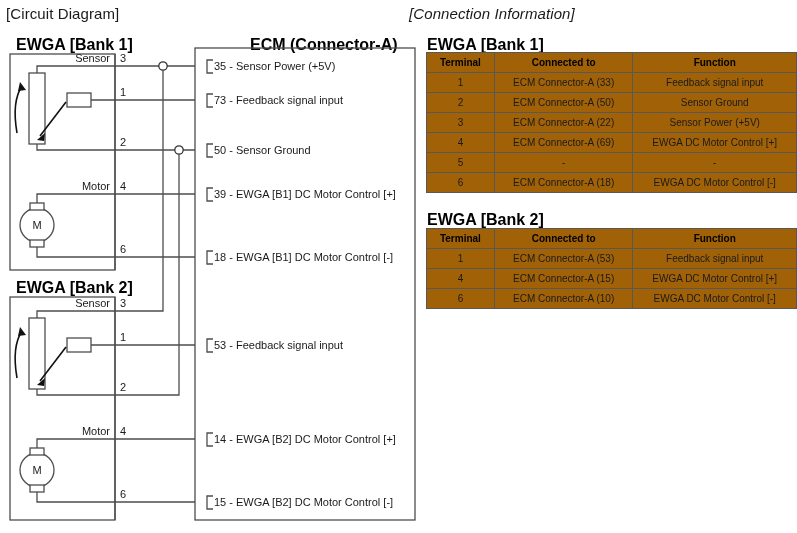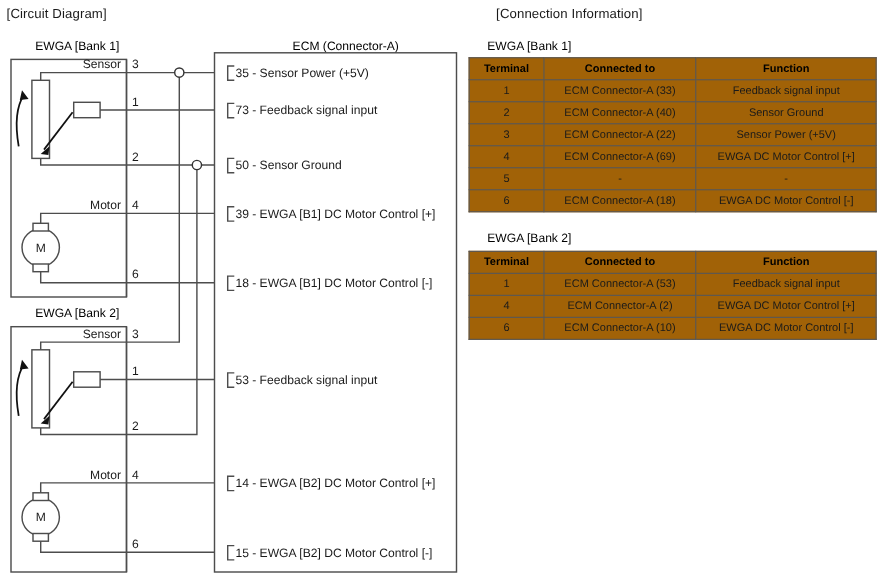--- a/index.html
+++ b/index.html
@@ -18,36 +18,35 @@
   }
   .page {
     position: relative;
     width: 797px;
     height: 533px;
   }
 
   
   .section-title {
     position: absolute;
-    font-size: 12px;
+    font-size: 15px;
     font-weight: 400;
     color: #1a1a1a;
     white-space: nowrap;
     letter-spacing: 0.1px;
   }
   #circuit-section-title { left: 6px;  top: 5px; }
-  #connection-section-title { left: 451px; top: 5px; }
+  #connection-section-title { left: 409px; top: 5px; font-style: italic; }
 
   .block-title {
     position: absolute;
-    font-size: 11px;
-    font-weight: normal;
+    font-size: 16px;
+    font-weight: bold;
     color: #000;
     white-space: nowrap;
-    margin-left: 16px;
   }
   #ewga-bank1-title { left: 16px;  top: 36px; }
   #ewga-bank2-title { left: 16px;  top: 279px; }
   #ecm-title       { left: 250px; top: 36px; }
   #table1-title    { left: 427px; top: 36px; }
   #table2-title    { left: 427px; top: 211px; }
 
   
   #circuit-svg {
     position: absolute;
@@ -224,21 +223,21 @@
       </tr>
     </thead>
     <tbody>
       <tr>
         <td>1</td>
         <td>ECM Connector-A (33)</td>
         <td>Feedback signal  input</td>
       </tr>
       <tr>
         <td>2</td>
-        <td>ECM Connector-A (40)</td>
+        <td>ECM Connector-A (50)</td>
         <td>Sensor Ground</td>
       </tr>
       <tr>
         <td>3</td>
         <td>ECM Connector-A (22)</td>
         <td>Sensor Power (+5V)</td>
       </tr>
       <tr>
         <td>4</td>
         <td>ECM Connector-A (69)</td>
@@ -268,21 +267,21 @@
       </tr>
     </thead>
     <tbody>
       <tr>
         <td>1</td>
         <td>ECM Connector-A (53)</td>
         <td>Feedback signal  input</td>
       </tr>
       <tr>
         <td>4</td>
-        <td>ECM Connector-A (2)</td>
+        <td>ECM Connector-A (15)</td>
         <td>EWGA DC Motor Control [+]</td>
       </tr>
       <tr>
         <td>6</td>
         <td>ECM Connector-A (10)</td>
         <td>EWGA DC Motor Control [-]</td>
       </tr>
     </tbody>
   </table>
 

